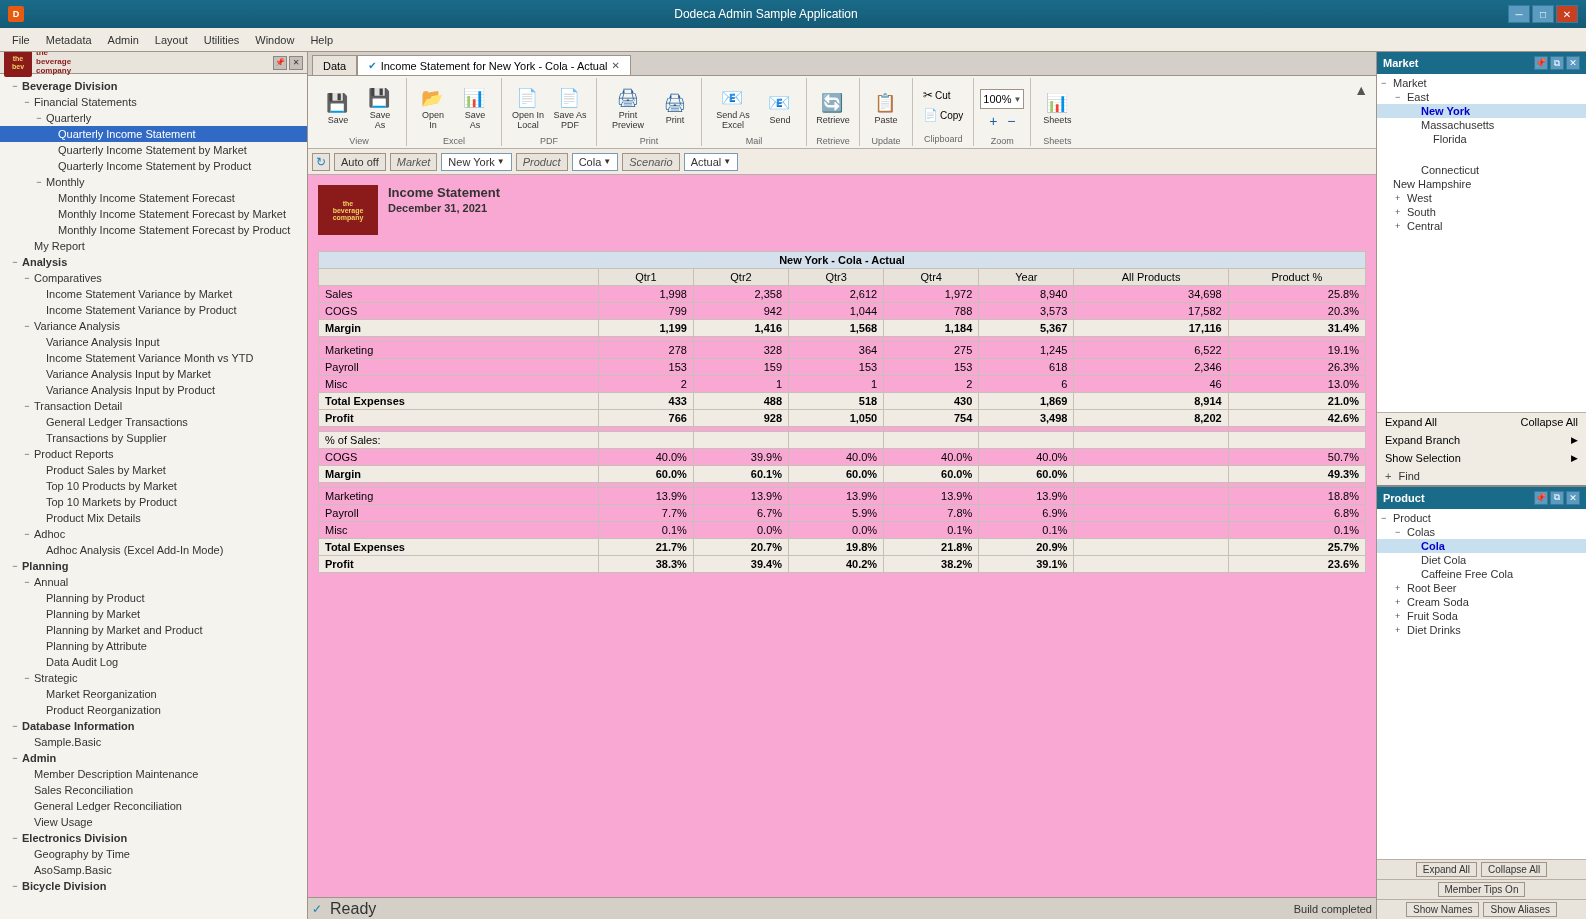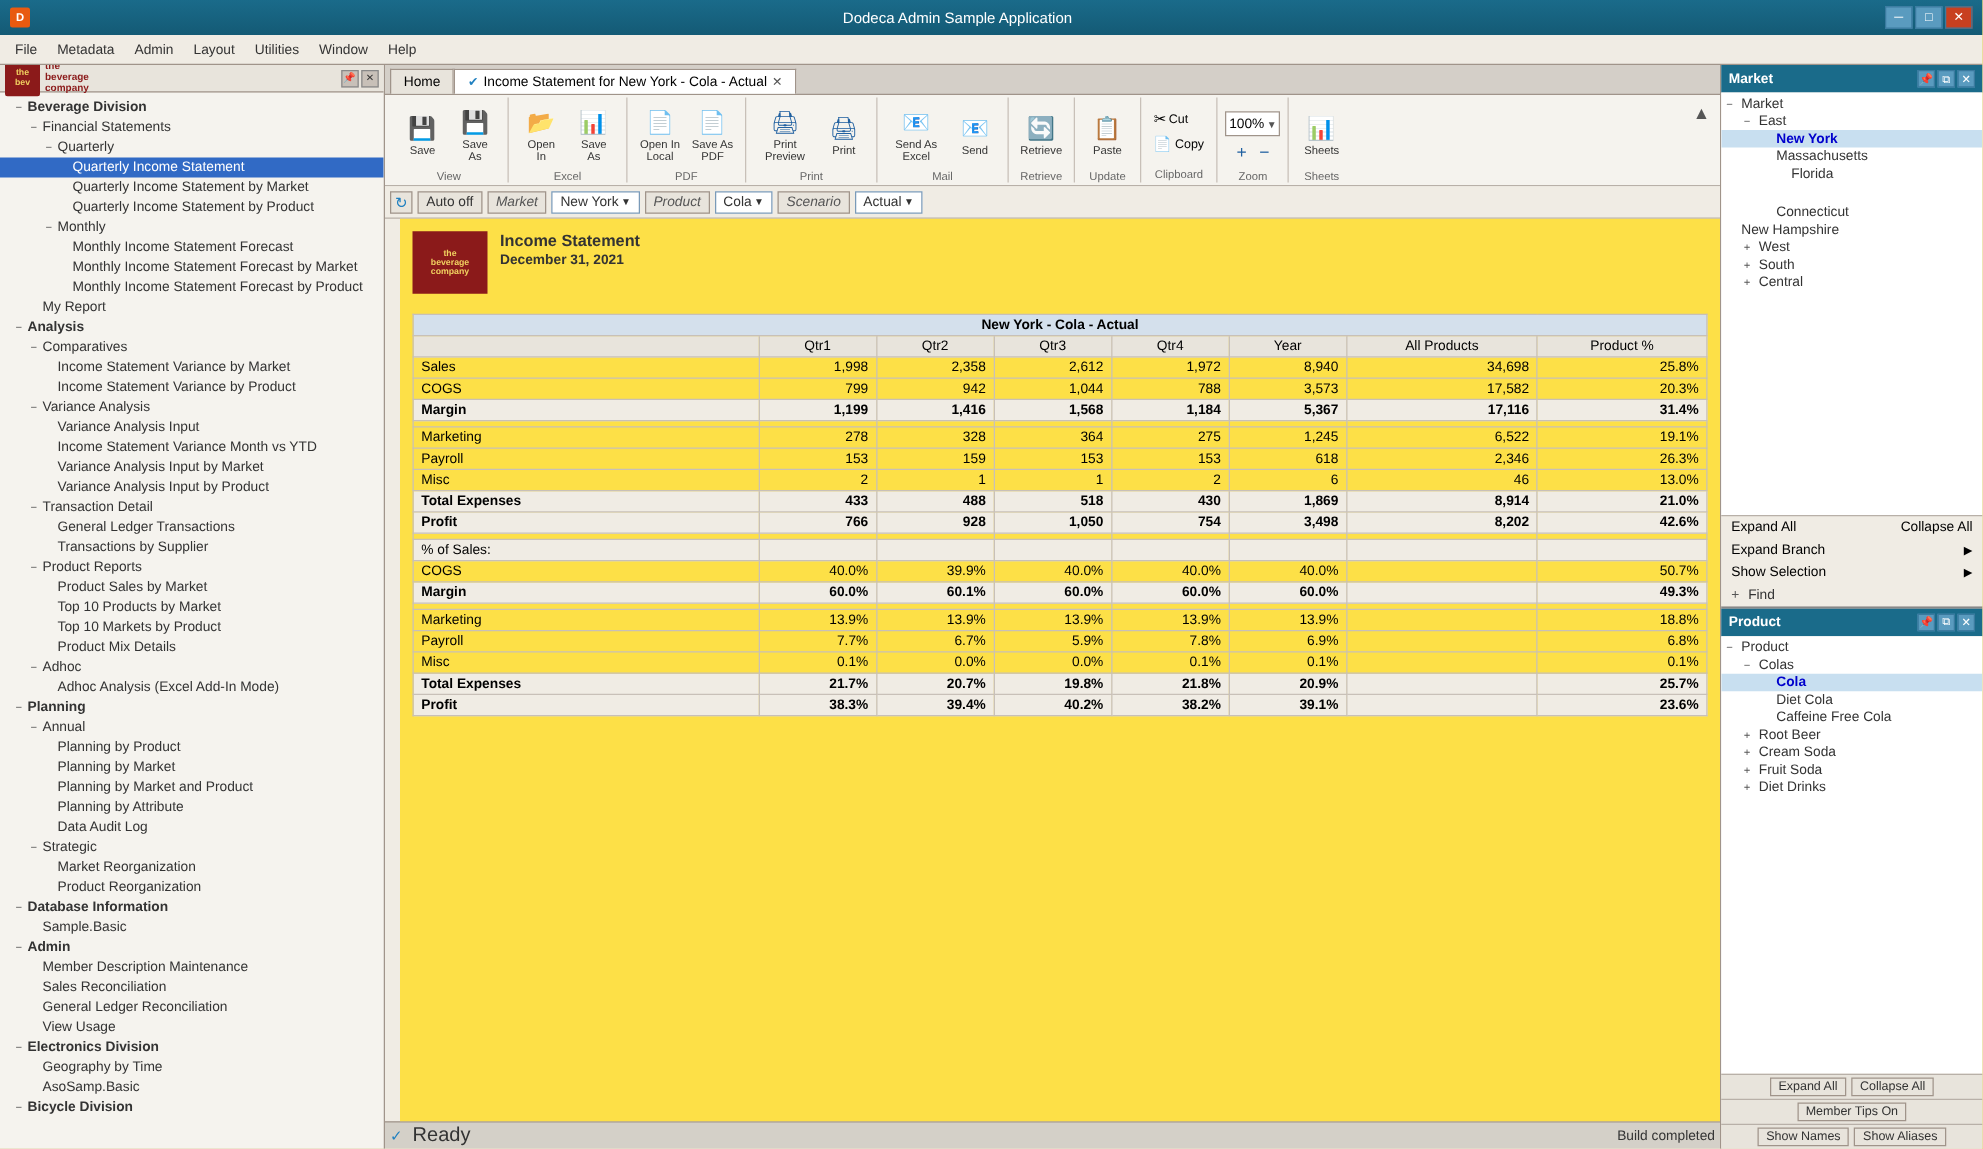--- a/index.html
+++ b/index.html
@@ -151,23 +151,22 @@
     .pov-refresh { width: 18px; height: 18px; background: #e8e4dc; border: 1px solid #a0948a; display: flex; align-items: center; justify-content: center; cursor: pointer; color: #2080c0; font-size: 12px; }
     .pov-btn { background: #e8e4dc; border: 1px solid #a0948a; padding: 1px 6px; cursor: pointer; color: #333; height: 18px; display: flex; align-items: center; }
     .pov-member { background: white; border: 1px solid #7a9ab8; padding: 1px 6px; color: #333; height: 18px; display: flex; align-items: center; }
     .pov-dim { background: #e8e4dc; border: 1px solid #a0948a; padding: 1px 6px; color: #555; height: 18px; display: flex; align-items: center; font-style: italic; }
     .pov-combo-arrow { font-size: 8px; padding-left: 2px; cursor: pointer; }
 
     
     #sheet-area {
       flex: 1;
       overflow: auto;
-      background: #fde047;
+      background: #f9a8d4;
       position: relative;
-      margin-left: 12px;
     }
     #sheet-content { padding: 10px; min-width: 900px; }
     .sheet-logo { width: 60px; height: 50px; background: #8b1a1a; display: flex; align-items: center; justify-content: center; color: #f0d060; font-size: 8px; font-weight: bold; margin-bottom: 8px; }
     .report-title { font-size: 13px; font-weight: bold; color: #333; margin-bottom: 2px; }
     .report-date { font-size: 11px; font-weight: bold; color: #333; margin-bottom: 12px; }
 
     
     #data-table { width: 100%; border-collapse: collapse; margin-top: 8px; font-size: 11px; }
     #data-table th, #data-table td { border: 1px solid #c8c0b8; padding: 2px 6px; }
     #data-table th { background: #e8e4dc; text-align: center; font-weight: normal; }
@@ -481,21 +480,21 @@
           <span class="tree-label tree-bold">Bicycle Division</span>
         </div>
       </div>
   </div>
 
   <div id="center-panel">
 
     <div id="tab-strip">
       <div class="nav-tabs">
         <div class="tab">
-          <span>Home</span>
+          <span>Data</span>
         </div>
         <div class="tab active">
           <span class="tab-icon">✔</span>
           <span>Income Statement for New York - Cola - Actual</span>
           <span class="tab-close">✕</span>
         </div>
       </div>
     </div>
 
     <div id="toolbar">

